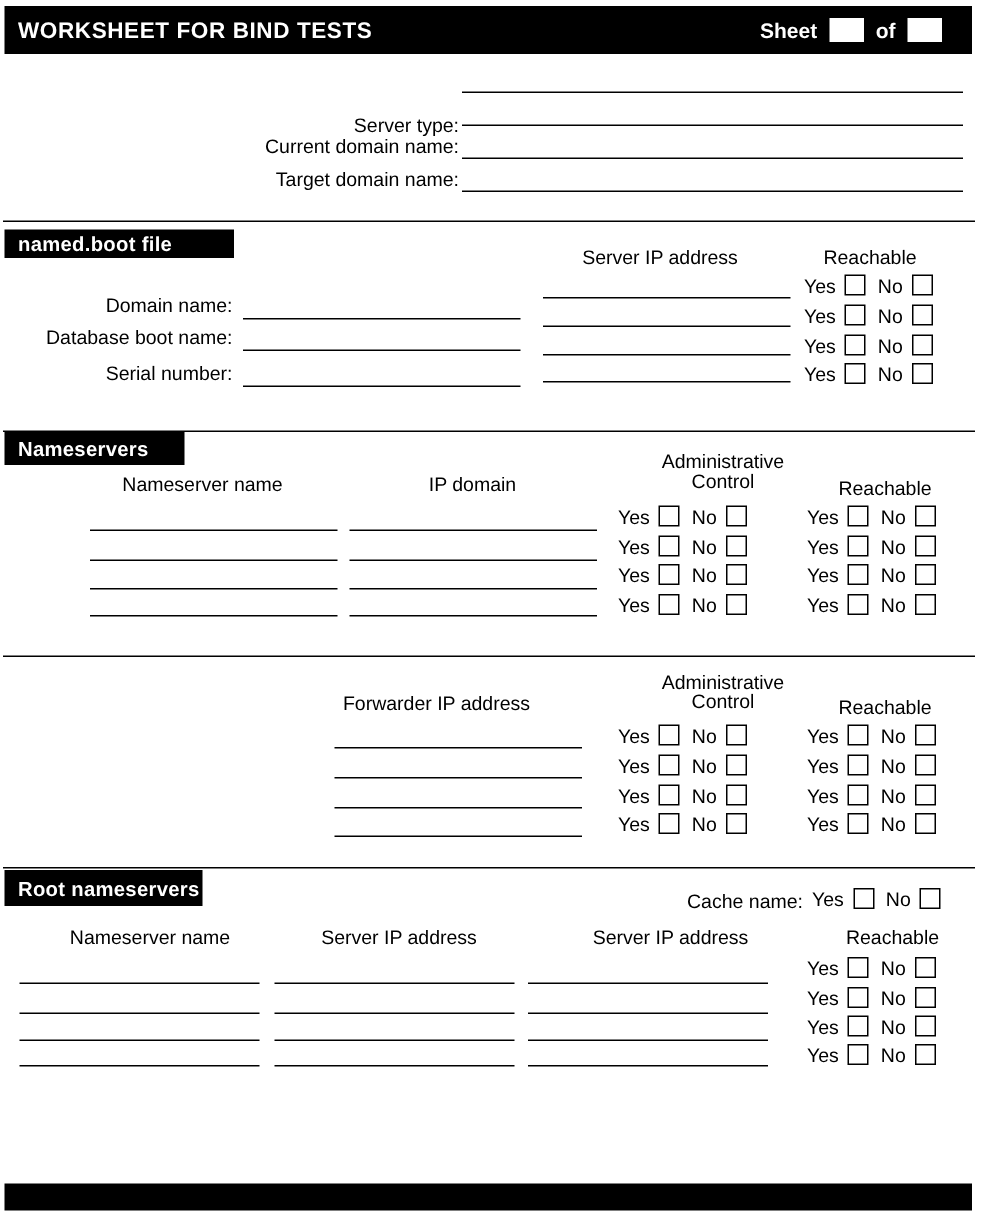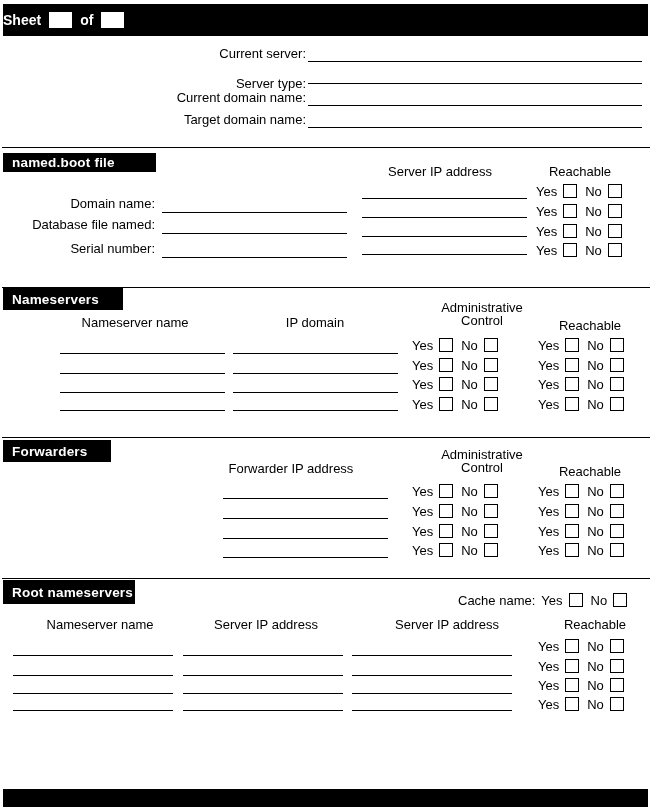--- a/index.html
+++ b/index.html
@@ -14,57 +14,57 @@
   .wbox{width:23px;height:16px;background:#fff;display:inline-block;}
   .bottombar{top:789px;height:18px;}
   .rule{position:absolute;left:2px;width:648px;border-top:1px solid #000;height:0;}
   .secbox{
     position:absolute;left:3px;background:#000;color:#fff;font-weight:bold;font-size:13.5px;
     display:flex;align-items:center;padding-left:9px;box-sizing:border-box;letter-spacing:0.2px;
   }
   .flabel{position:absolute;text-align:right;font-size:13px;white-space:nowrap;}
   .hdr{position:absolute;font-size:13px;text-align:center;width:200px;white-space:nowrap;}
   .wline{position:absolute;height:0;border-top:1.5px solid #000;}
-  .yn{position:absolute;display:flex;align-items:center;height:16px;font-size:13px;white-space:nowrap;}
+  .yn{position:absolute;display:flex;align-items:flex-start;height:16px;font-size:13px;white-space:nowrap;}
   .yn .cb{width:12px;height:12px;border:1.5px solid #000;background:#fff;margin-left:6px;flex:0 0 auto;}
   .yn .no{margin-left:8px;}
   .yn.inline{position:static;margin-left:6px;}
   .cacherow{position:absolute;display:flex;align-items:center;height:16px;font-size:13px;}
 </style>
 </head>
 <body>
 
 <div class="page">
 
   <div class="bar titlebar">
+    <span class="title">WORKSHEET FOR BIND TESTS</span>
     <span class="sheetgrp">
       <span>Sheet</span>
       <span class="wbox"></span>
       <span>of</span>
       <span class="wbox"></span>
     </span>
   </div>
 
-  <div class="flabel" style="left:0;top:46px;width:306px">Current server:</div>
   <div class="wline" style="left:308px;top:61px;width:334px"></div>
   <div class="flabel" style="left:0;top:76px;width:306px">Server type:</div>
   <div class="wline" style="left:308px;top:83px;width:334px"></div>
   <div class="flabel" style="left:0;top:90px;width:306px">Current domain name:</div>
   <div class="wline" style="left:308px;top:105px;width:334px"></div>
   <div class="flabel" style="left:0;top:112px;width:306px">Target domain name:</div>
   <div class="wline" style="left:308px;top:127px;width:334px"></div>
 
   <div class="rule" style="top:147px"></div>
   <div class="secbox" style="top:153px;height:19px;width:153px">named.boot file</div>
   <div class="hdr" style="left:340px;top:164px">Server IP address</div>
   <div class="hdr" style="left:480px;top:164px">Reachable</div>
 
   <div class="flabel" style="left:0;top:196px;width:155px">Domain name:</div>
   <div class="wline" style="left:162px;top:212px;width:185px"></div>
-  <div class="flabel" style="left:0;top:217px;width:155px">Database file named:</div>
+  <div class="flabel" style="left:0;top:217px;width:155px">Database boot name:</div>
   <div class="wline" style="left:162px;top:233px;width:185px"></div>
   <div class="flabel" style="left:0;top:241px;width:155px">Serial number:</div>
   <div class="wline" style="left:162px;top:257px;width:185px"></div>
 
   <div class="wline" style="left:362px;top:198px;width:165px"></div>
   <div class="wline" style="left:362px;top:217px;width:165px"></div>
   <div class="wline" style="left:362px;top:236px;width:165px"></div>
   <div class="wline" style="left:362px;top:254px;width:165px"></div>
 
   <div class="yn" style="left:536px;top:183px">
@@ -152,21 +152,20 @@
       <span class="cb"></span>
   </div>
   <div class="yn" style="left:538px;top:396px">
     <span>Yes</span>
       <span class="cb"></span>
     <span class="no">No</span>
       <span class="cb"></span>
   </div>
 
   <div class="rule" style="top:437px"></div>
-  <div class="secbox" style="top:440px;height:22px;width:108px">Forwarders</div>
   <div class="hdr" style="left:191px;top:461px">Forwarder IP address</div>
   <div class="hdr" style="left:382px;top:447px">Administrative</div>
   <div class="hdr" style="left:382px;top:460px">Control</div>
   <div class="hdr" style="left:490px;top:464px">Reachable</div>
 
   <div class="wline" style="left:223px;top:498px;width:165px"></div>
   <div class="wline" style="left:223px;top:518px;width:165px"></div>
   <div class="wline" style="left:223px;top:538px;width:165px"></div>
   <div class="wline" style="left:223px;top:557px;width:165px"></div>
 

